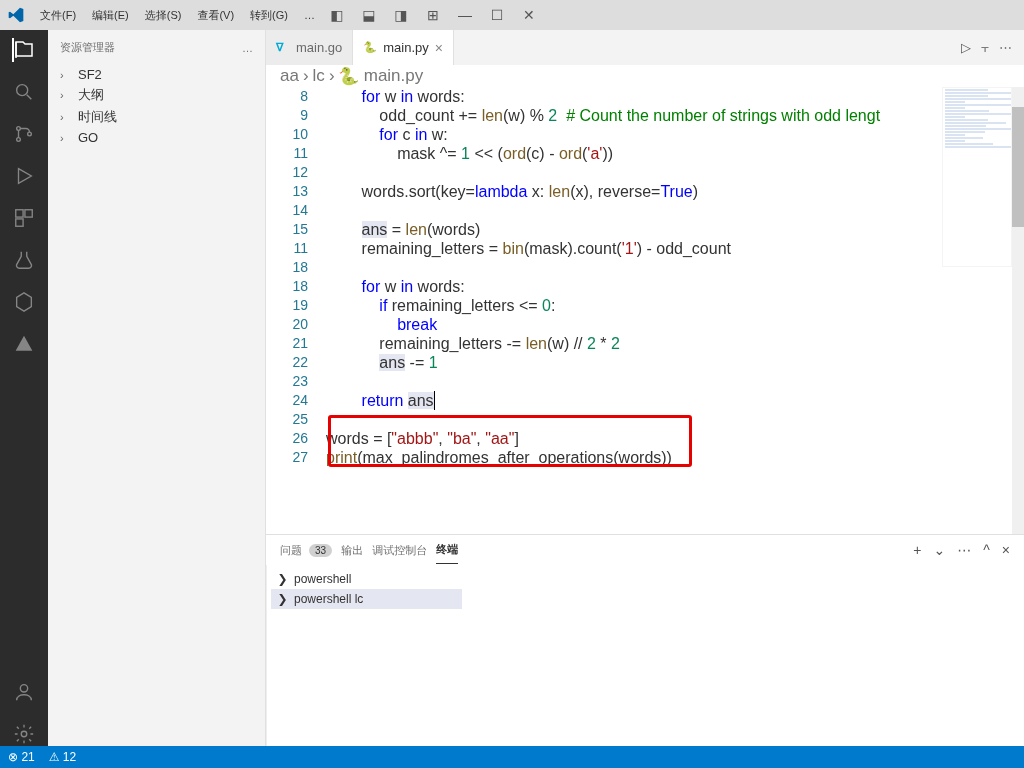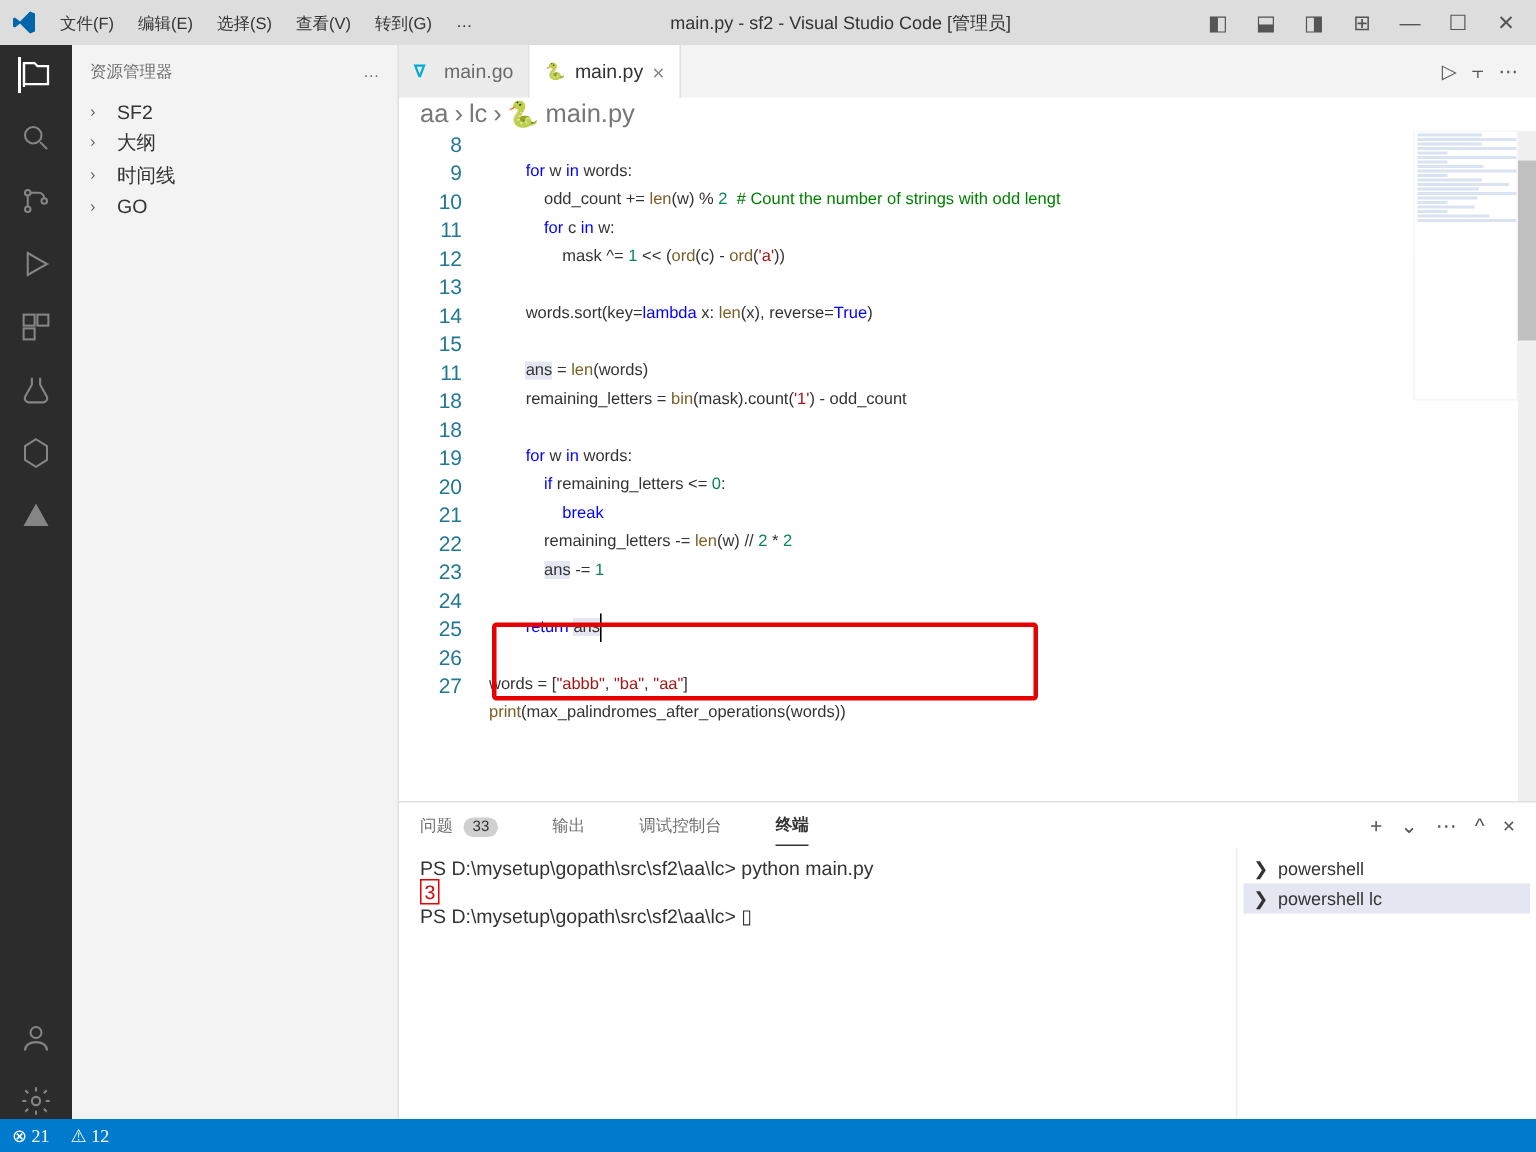--- a/index.html
+++ b/index.html
@@ -29,68 +29,67 @@
 .tab .close { font-size: 14px; color: #888; }
 .tab-icon { width: 14px; height: 14px; font-size: 11px; font-weight: bold; }
 .go-i { color: #00acd7; }
 .py-i { color: #3572A5; }
 .tab-actions { margin-left: auto; display: flex; align-items: center; gap: 10px; padding: 0 12px; color: #555; }
 .breadcrumb { height: 22px; display: flex; align-items: center; padding: 0 14px; font-size: 17px; color: #777; gap: 4px; }
 .editor-split { flex: 1; display: flex; flex-direction: column; overflow: hidden; position: relative; }
 .code-pane { flex: 1; overflow: hidden; display: flex; position: relative; }
 .gutter { width: 60px; text-align: right; padding-right: 18px; color: #237893; font-family: Consolas, monospace; font-size: 14px; line-height: 19px; }
 .gutter .ln { height: 19px; }
-.code { flex: 1; font-family: Consolas, monospace; font-size: 11px; line-height: 19px; white-space: pre; position: relative; margin-top: 18px; }
+.code { flex: 1; font-family: Consolas, monospace; font-size: 16px; line-height: 19px; white-space: pre; position: relative; }
 .code .line { height: 19px; }
 .kw { color: #0000ff; }
 .fn { color: #795e26; }
 .str { color: #a31515; }
 .cmt { color: #008000; }
 .num { color: #098658; }
 .bool { color: #0000ff; }
 .dim { background: #e4e6f1; }
 .cursor { border-left: 1px solid #000; display: inline-block; height: 19px; vertical-align: bottom; background: #adc6e5; width: 1px; }
 .hl-box { position: absolute; border: 3px solid #e60000; border-radius: 3px; }
 .minimap { position: absolute; right: 12px; top: 0; width: 70px; height: 180px; background: #fff; border: 1px solid #eee; opacity: 0.6; overflow: hidden;}
 .minimap-line { height: 2px; margin: 1px 2px; background: #c2d1e8; }
 .panel { height: 212px; border-top: 1px solid #e0e0e0; display: flex; flex-direction: column; background: #fff; }
-.panel-tabs { height: 30px; display: flex; align-items: center; padding: 0 14px; gap: 36px; font-size: 11px; color: #6f6f6f; }
+.panel-tabs { height: 30px; display: flex; align-items: center; padding: 0 14px; gap: 9px; font-size: 11px; color: #6f6f6f; }
 .panel-tabs .ptab { cursor: pointer; padding: 6px 0; }
 .panel-tabs .ptab.active { color: #333; border-bottom: 1px solid #333; font-weight: 600; }
 .panel-tabs .badge { background: #d0d0d0; color: #333; border-radius: 10px; padding: 1px 6px; font-size: 10px; margin-left: 4px; }
 .panel-tabs .pactions { margin-left: auto; display: flex; gap: 12px; color: #555; font-size: 14px; }
 .panel-body { flex: 1; display: flex; }
 .term { flex: 1; padding: 6px 14px; font-family: Consolas, monospace; font-size: 13px; color: #333; white-space: pre-wrap; }
 .term-side { width: 200px; border-left: 1px solid #eee; padding: 4px; font-size: 12px; }
 .term-side .ti { display: flex; align-items: center; gap: 6px; padding: 3px 6px; cursor: pointer; }
 .term-side .ti.active { background: #e4e6f1; }
 .term-side .sq { width: 11px; text-align: center; }
 .tred { color: #d00; border: 1px solid #e60000; padding: 0 2px; }
 .statusbar { height: 22px; background: #007acc; color: #fff; display: flex; align-items: center; font-size: 12px; padding: 0 8px; gap: 14px; }
 .statusbar .right { margin-left: auto; display: flex; gap: 14px; align-items: center; }
-.statusbar span { cursor: pointer; font-family: Liberation Serif, serif; }
+.statusbar span { cursor: pointer; }
 .scrollbar-v { position: absolute; right: 0; top: 0; width: 12px; height: 100%; background: #f0f0f0; }
 .scrollbar-v .thumb { position: absolute; width: 100%; background: #c0c0c0; }
 </style>
 </head>
 <body>
 
 <div class="titlebar">
   <span class="vsc-logo">
       <svg width="16" height="16" viewBox="0 0 24 24">
         <path fill="#0065A9" d="M23 3l-5-2-10 10L3 7l-2 1v8l2 1 5-4 10 10 5-2V3z"></path>
       </svg>
     </span>
   <span class="menu-item">文件(F)</span>
   <span class="menu-item">编辑(E)</span>
   <span class="menu-item">选择(S)</span>
   <span class="menu-item">查看(V)</span>
   <span class="menu-item">转到(G)</span>
   <span class="menu-item">…</span>
-  <span class="title">main.py - sf2 - Visual Studio Code [管理员]</span>
   <div class="win-icons">
     <span>◧</span>
     <span>⬓</span>
     <span>◨</span>
     <span>⊞</span>
     <span>—</span>
     <span>☐</span>
     <span>✕</span>
   </div>
 </div>
@@ -267,23 +266,20 @@
           <span class="ptab active">终端</span>
           <div class="pactions">
             <span>+</span>
             <span>⌄</span>
             <span>⋯</span>
             <span>^</span>
             <span>×</span>
           </div>
         </div>
         <div class="panel-body">
-          <div class="term"><span>PS D:\mysetup\gopath\src\sf2\aa\lc&gt; python main.py</span>
-<span class="tred">3</span>
-<span>PS D:\mysetup\gopath\src\sf2\aa\lc&gt; ▯</span></div>
           <div class="term-side">
             <div class="ti">
                 <span class="sq">❯</span>
                 <span>powershell</span>
               </div>
             <div class="ti active">
                 <span class="sq">❯</span>
                 <span>powershell lc</span>
               </div>
           </div>

